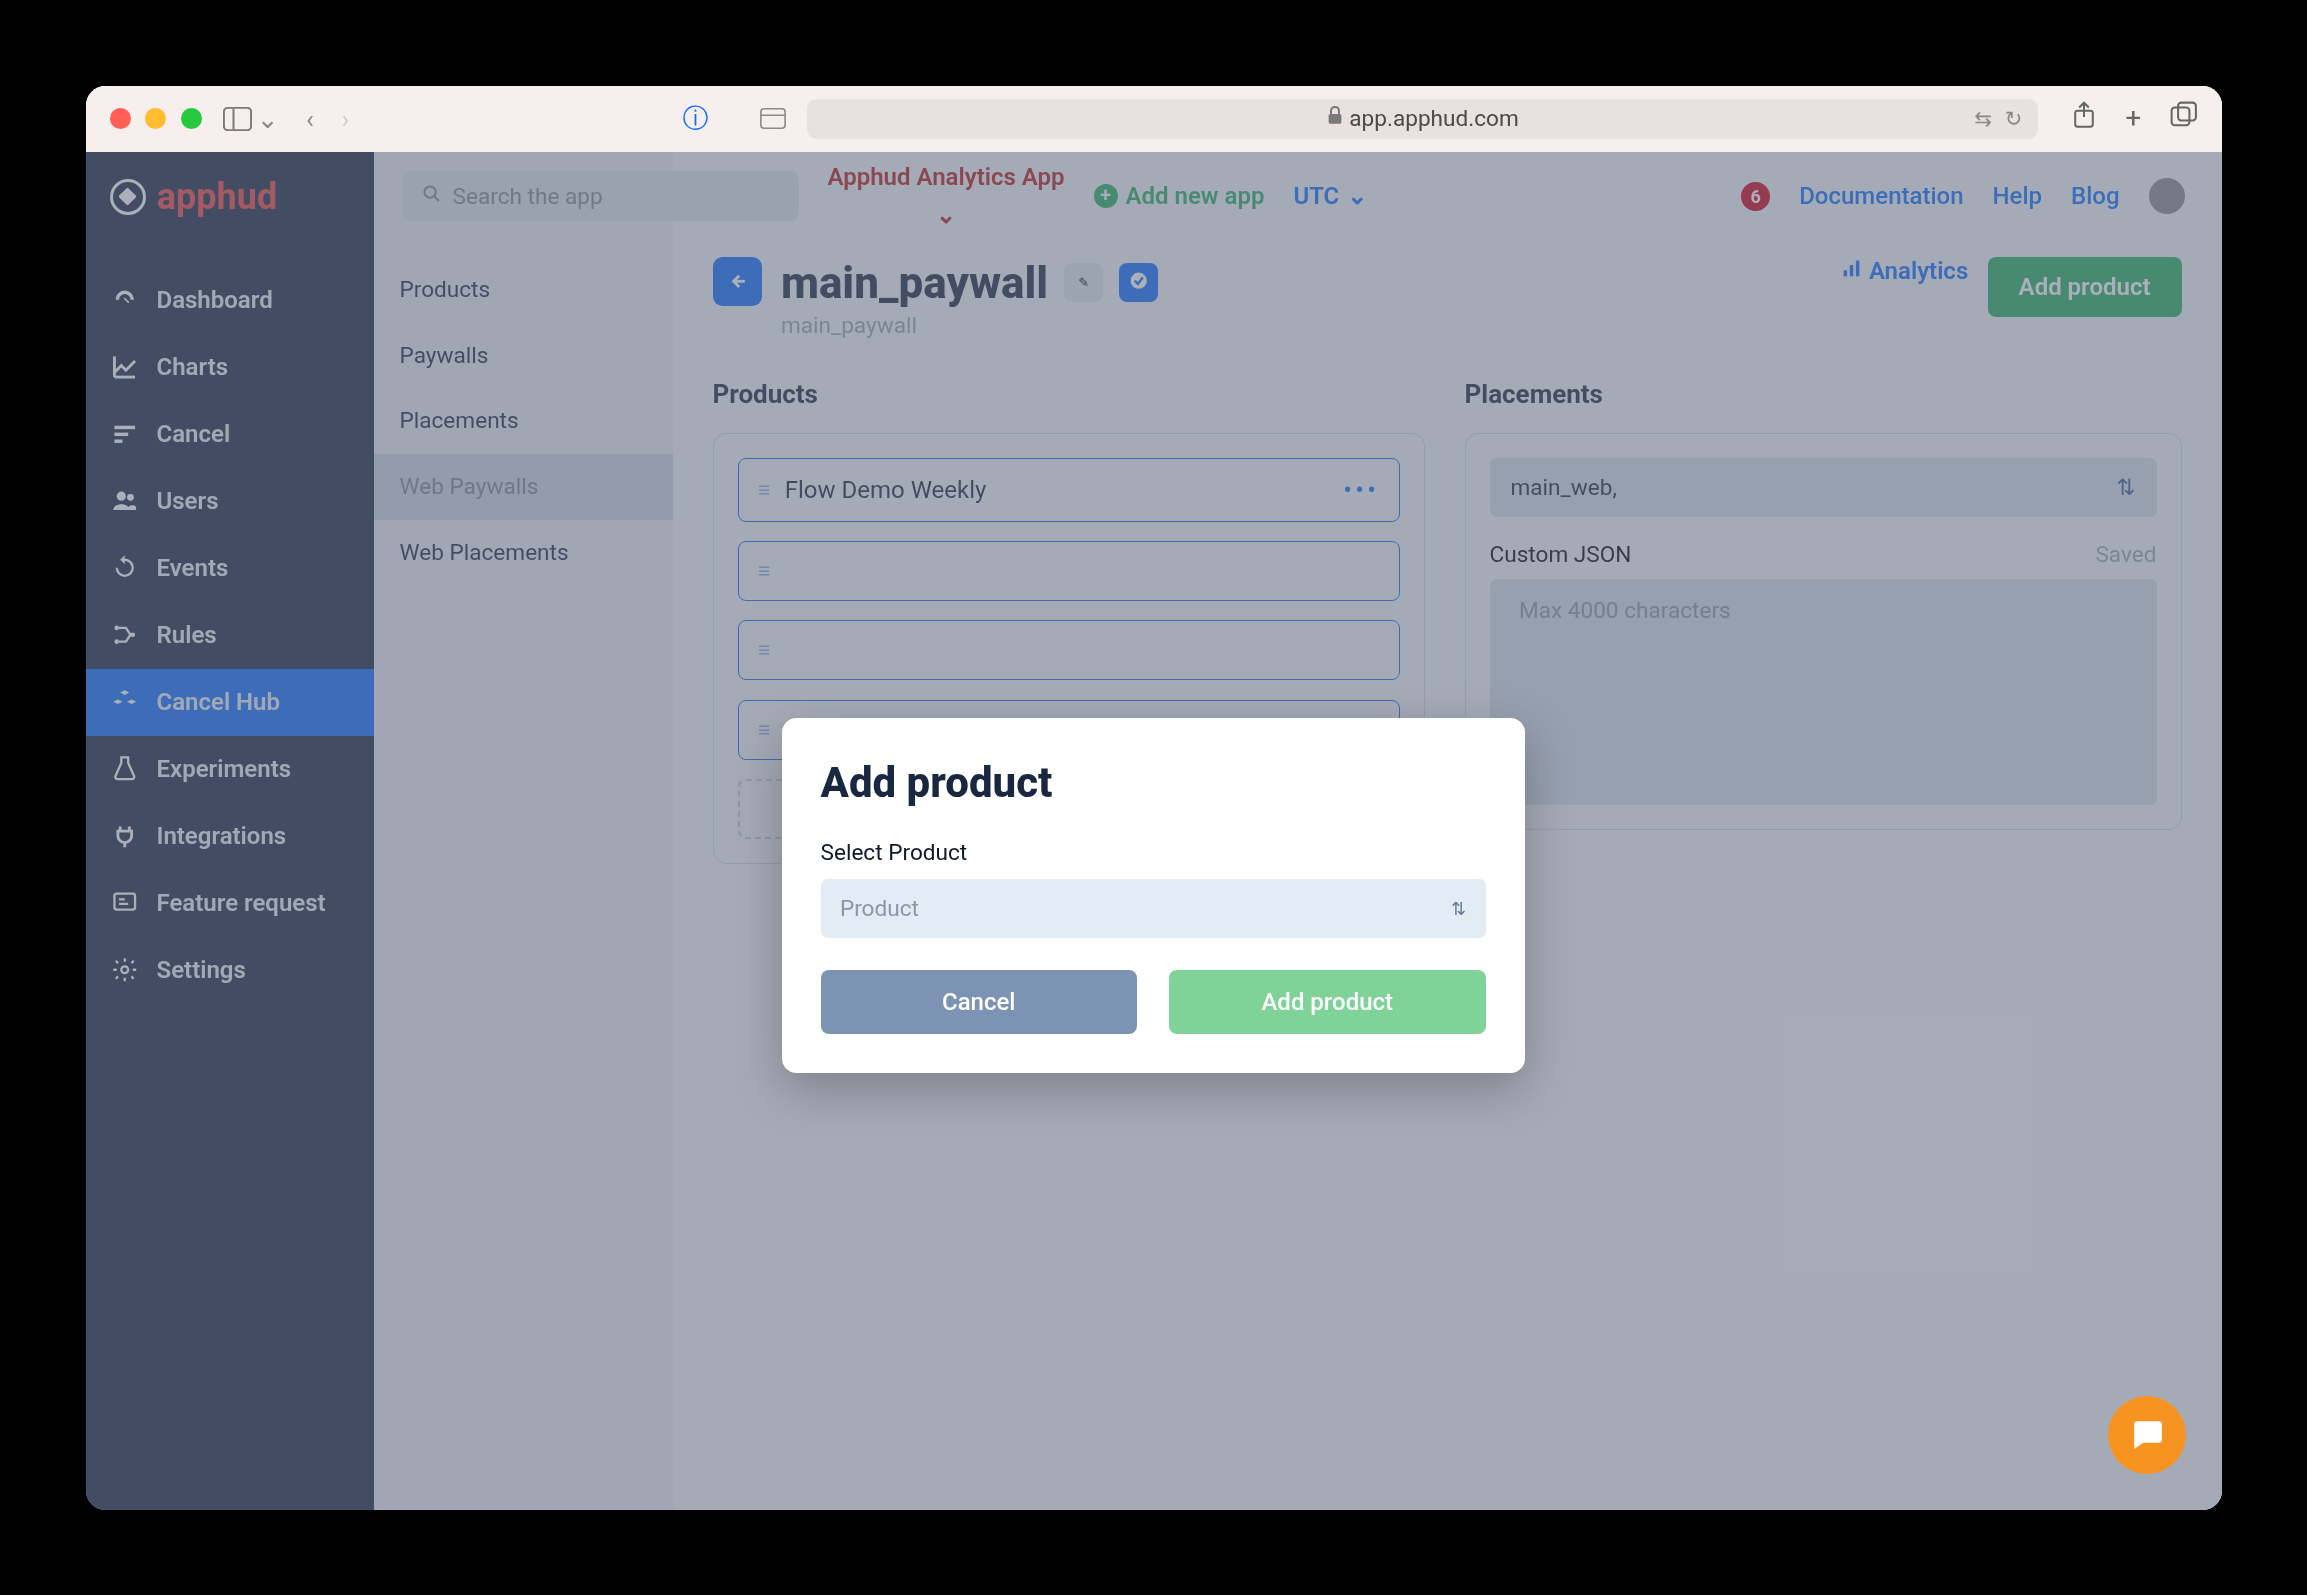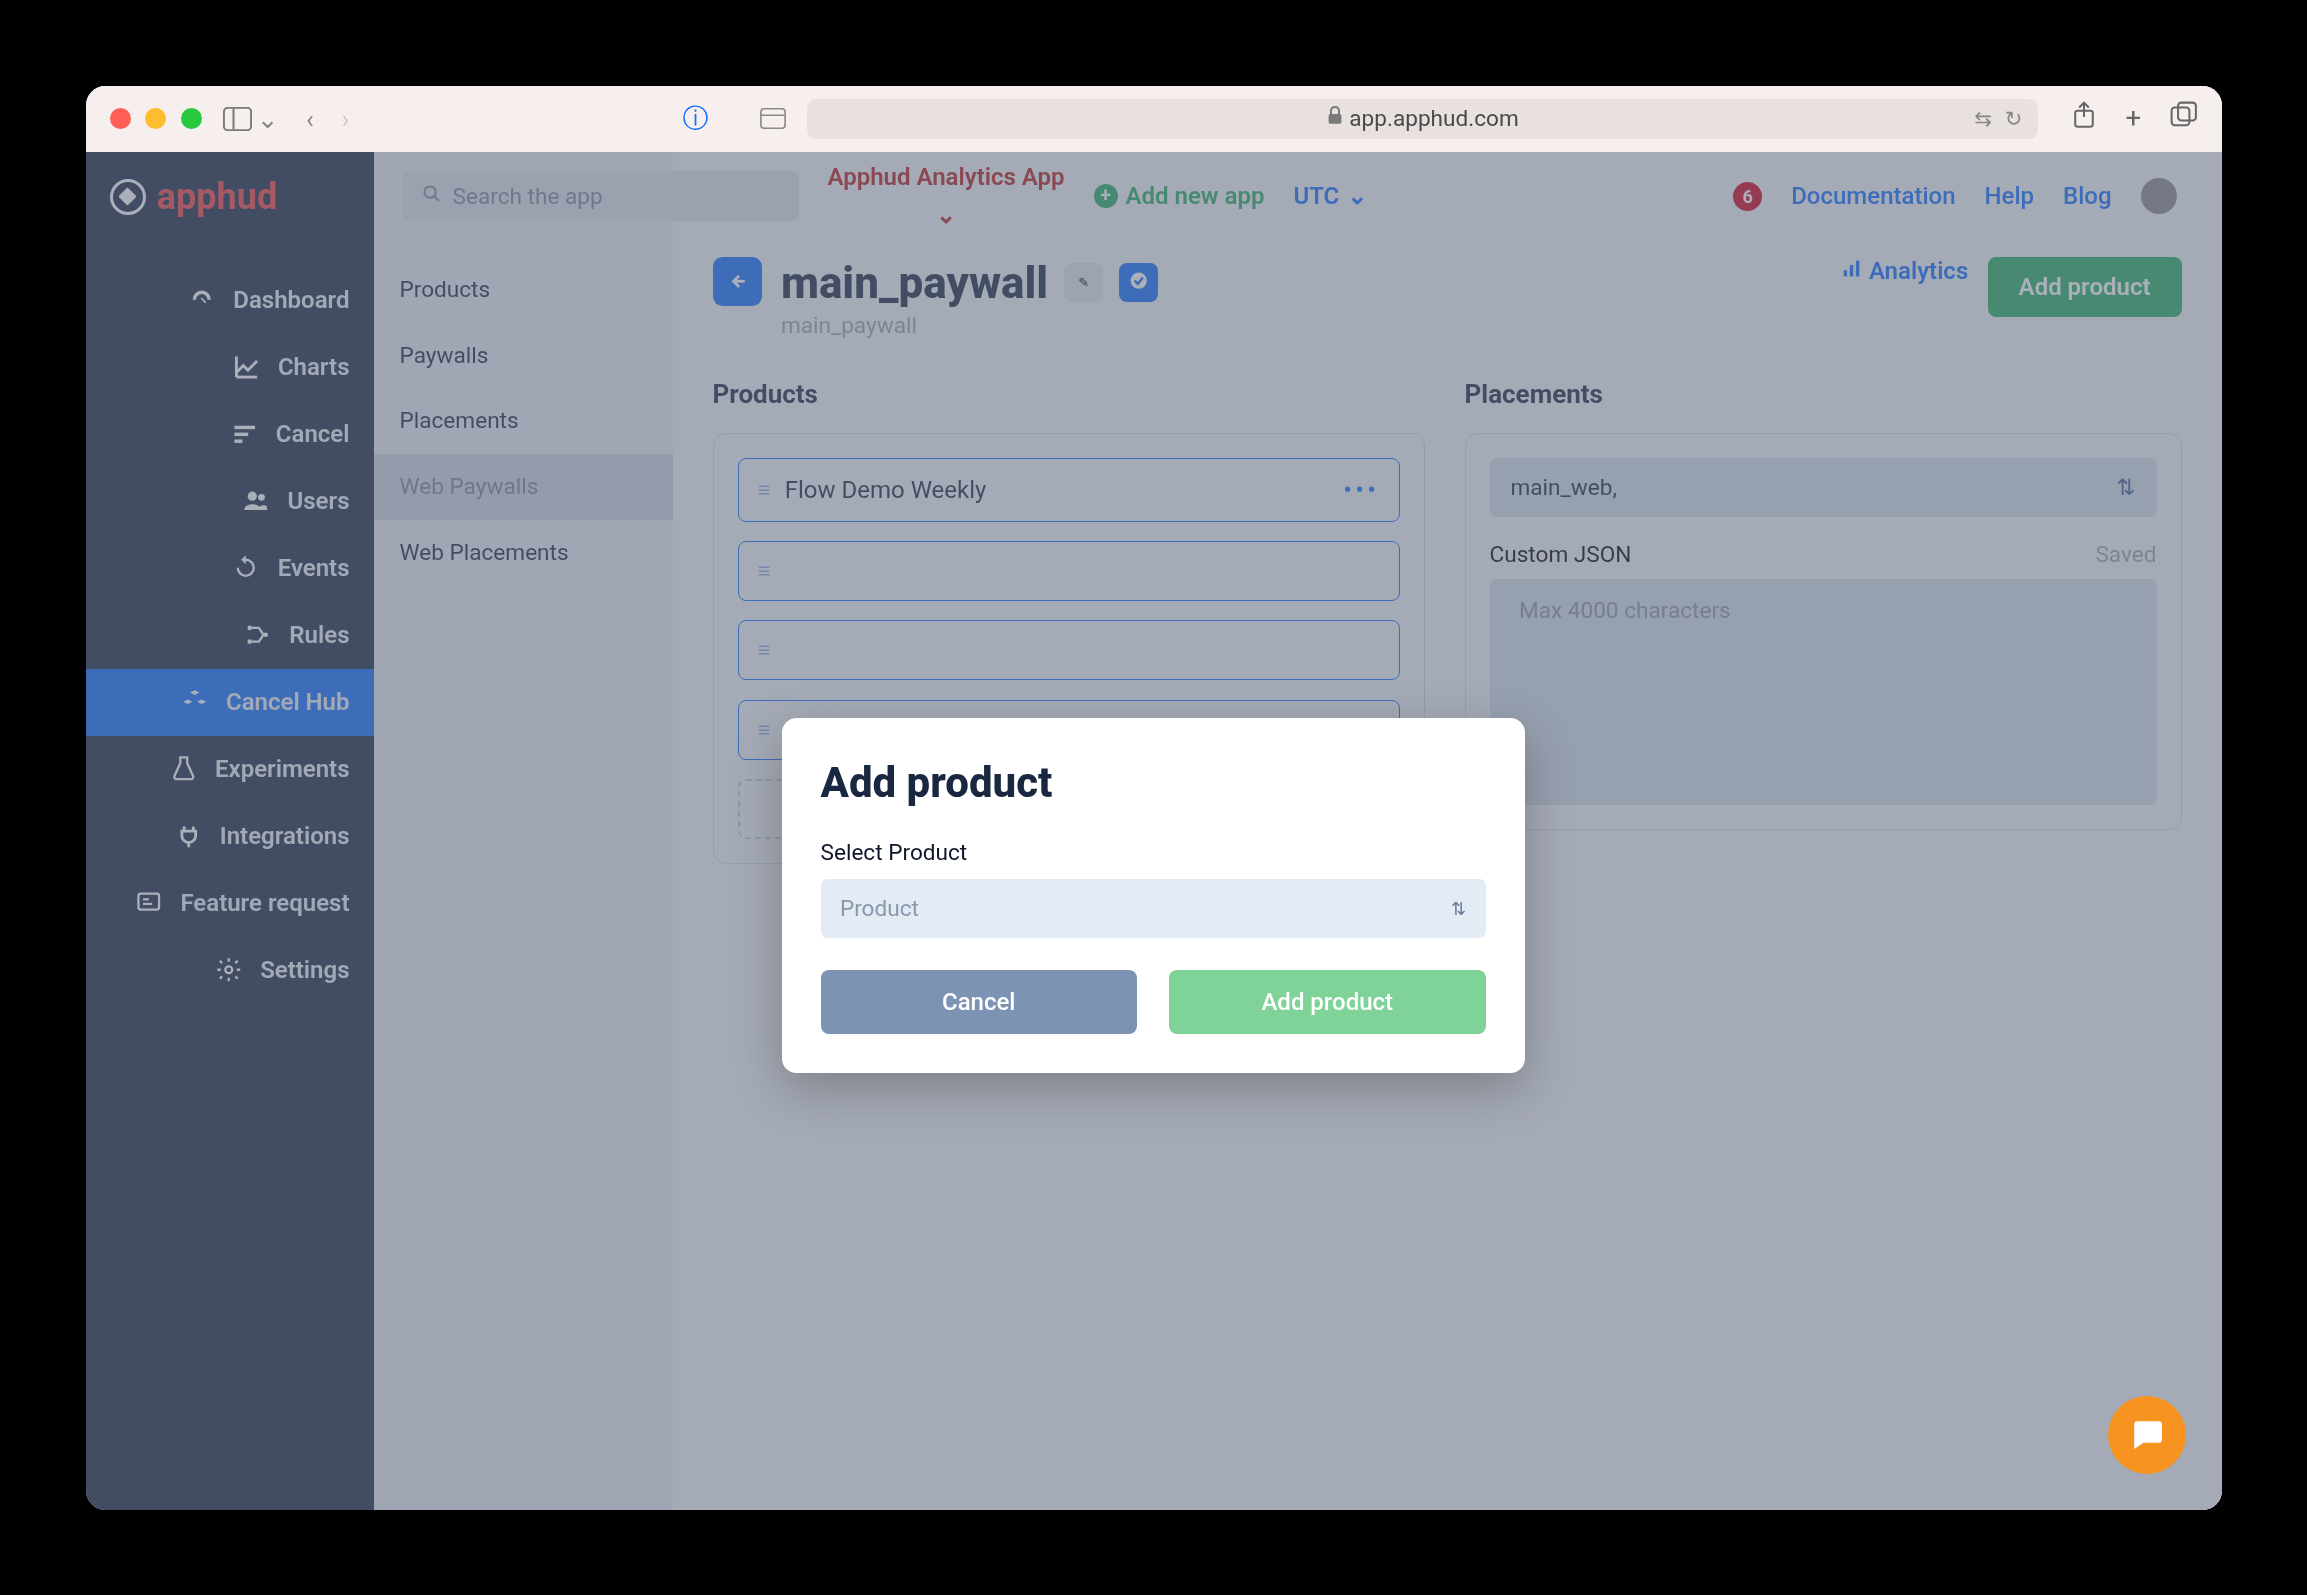--- a/index.html
+++ b/index.html
@@ -87,21 +87,20 @@
 }
 .logo-icon::after { content: ""; width: 13px; height: 13px; background: #fff; border-radius: 1.6px; transform: rotate(45deg); }
 .nav-item {
   display: flex;
   align-items: center;
   gap: 16px;
   padding: 18px 24px;
   font-size: 24px;
   font-weight: 600;
   cursor: pointer;
-  justify-content: flex-end;
 }
 .nav-item.active { background: #0e6dff; }
 .nav-icon { width: 31px; height: 31px; display: flex; align-items: center; justify-content: center; }
 .nav-icon svg { width: 27.5px; height: 27.5px; fill: #fff; }
 
 .sidebar-sub {
   width: 299px;
   background: #e8ecf2;
   flex-shrink: 0;
   padding-top: 105px;
@@ -112,21 +111,21 @@
   color: #1a2740;
   cursor: pointer;
 }
 .sub-item.active { background: #cfd6e1; color: #7c8597; }
 
 .main-area { flex: 1; background: #f4f6f9; position: relative; }
 
 .topbar {
   position: absolute;
   left: 288px;
-  right: 16px;
+  right: 8px;
   top: 0;
   height: 89px;
   display: flex;
   align-items: center;
   padding: 0 29px;
   gap: 29px;
   z-index: 5;
 }
 .search-box {
   width: 396px;

